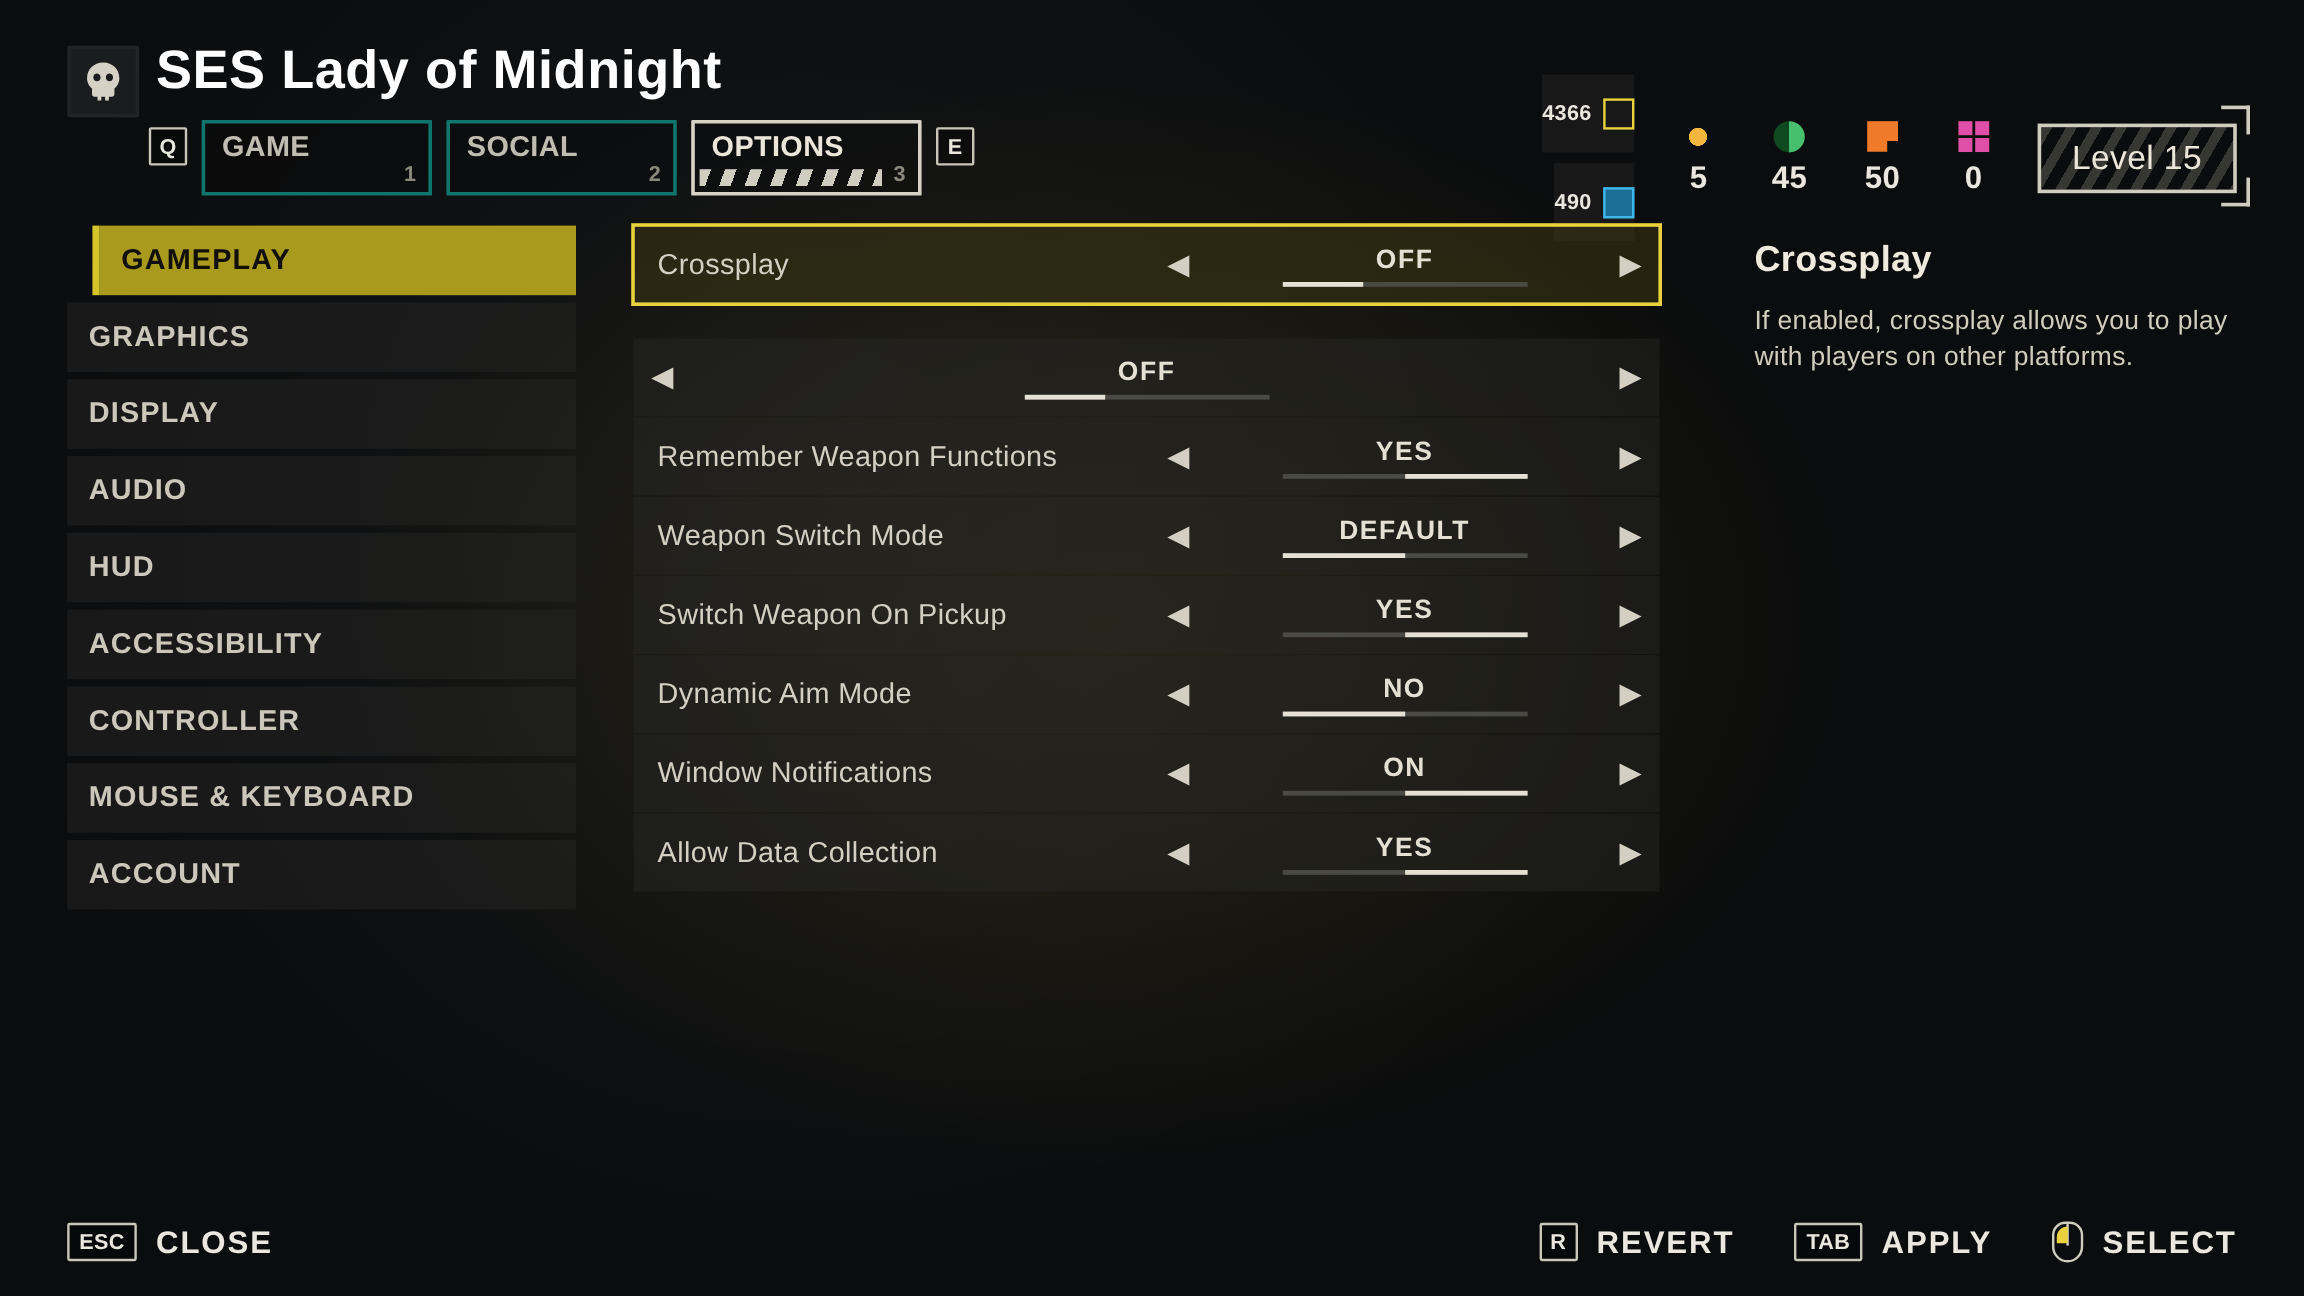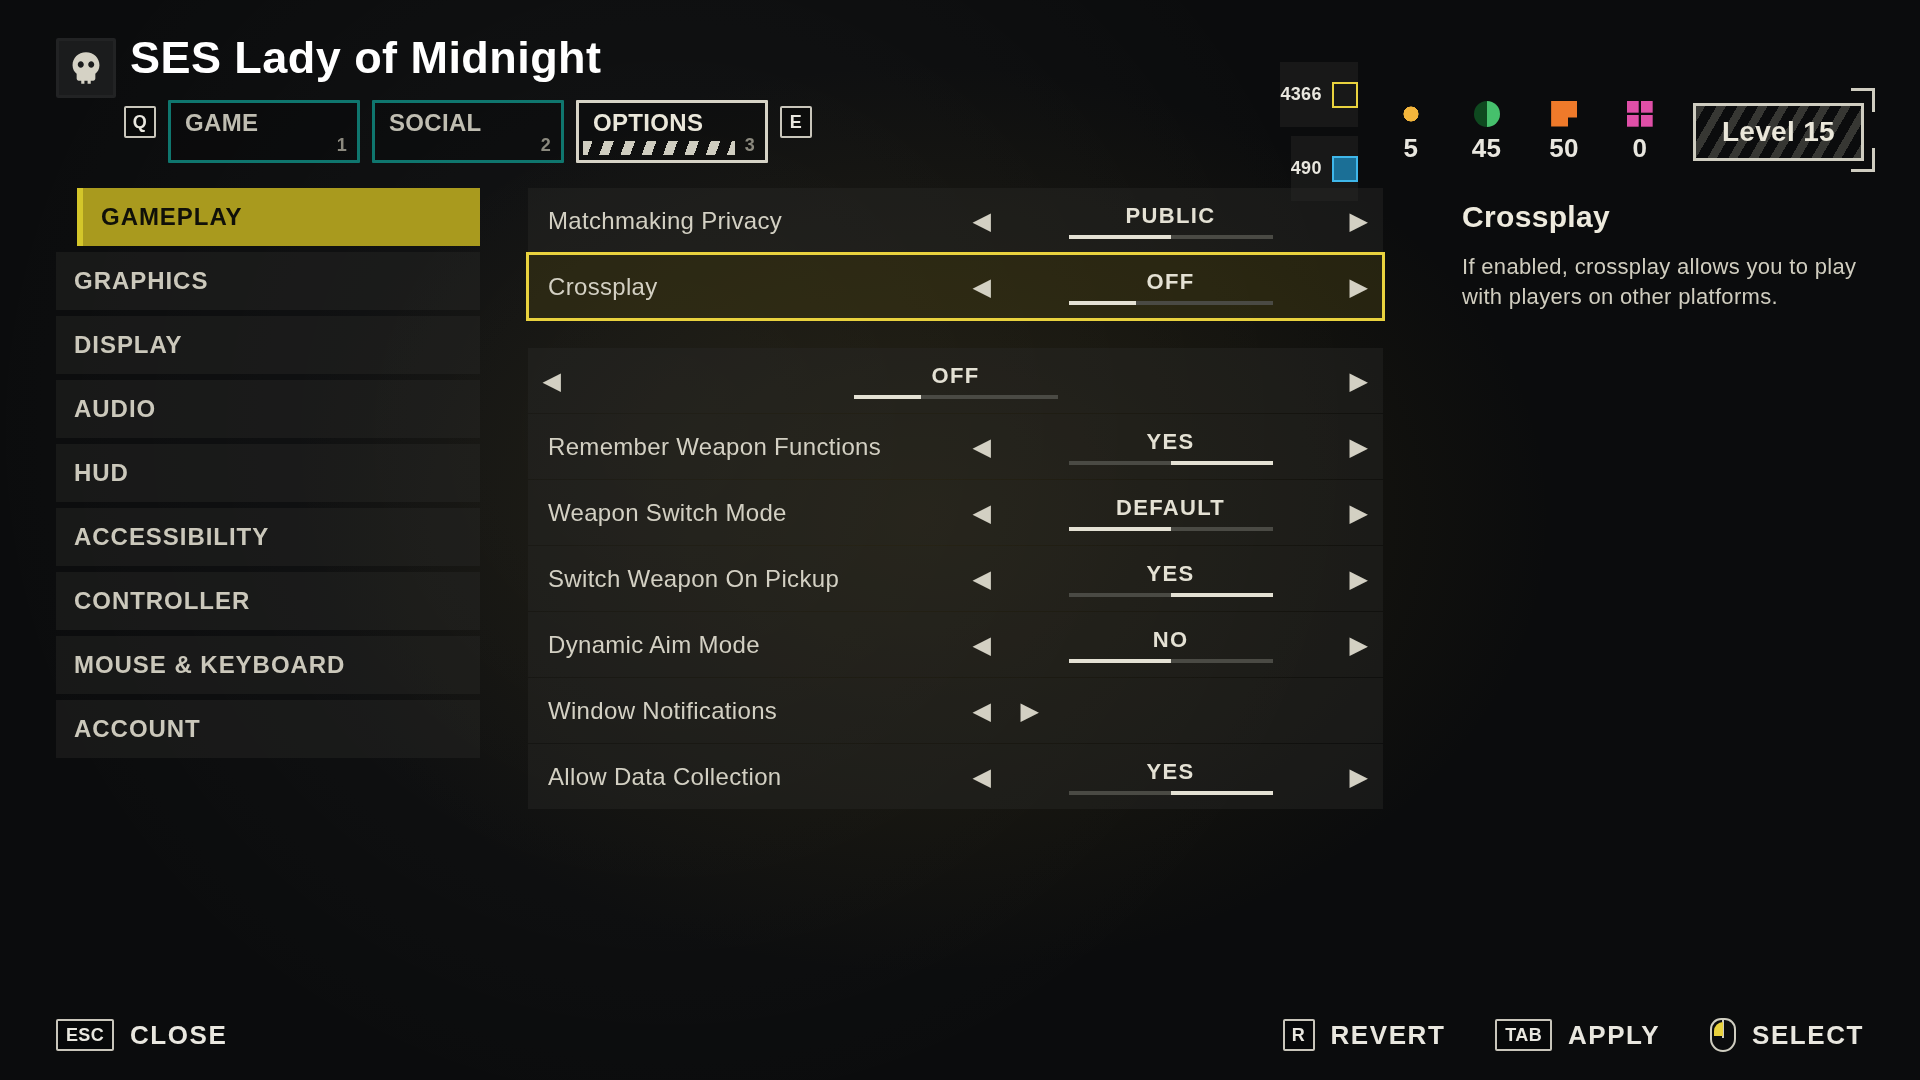--- a/index.html
+++ b/index.html
@@ -63,21 +63,21 @@
   .res .val{ font-size:26px; font-weight:700; color:#e9e7df;}
   .i-orange{background:radial-gradient(circle at 50% 50%,#f4b63c 0 40%,transparent 42%);}
   .i-green{background:conic-gradient(#46c06c 0 50%,#0e491f 0 100%);border-radius:50%;}
   .i-orangeblk{background:#ef7a2a; clip-path:polygon(0 0,100% 0,100% 65%,65% 65%,65% 100%,0 100%);}
   .i-pink{background:
       linear-gradient(#df4fa7,#df4fa7) left top/45% 45% no-repeat,
       linear-gradient(#df4fa7,#df4fa7) right top/45% 45% no-repeat,
       linear-gradient(#df4fa7,#df4fa7) left bottom/45% 45% no-repeat,
       linear-gradient(#df4fa7,#df4fa7) right bottom/45% 45% no-repeat;}
   .level-badge{
-    border:3px solid #cfcdc0; padding:10px 26px; font-size:28px; font-weight:700;
+    border:3px solid #cfcdc0; padding:10px 26px; font-size:28px; font-weight:400;
     color:#eae7da; position:relative;
     background:repeating-linear-gradient(120deg,rgba(90,90,82,0.55) 0 8px, rgba(0,0,0,0) 8px 18px);
   }
   .corner-br{ position:absolute; right:-14px; bottom:-14px; width:24px;height:24px;
     border-right:3px solid #cfcdc0; border-bottom:3px solid #cfcdc0;}
   .corner-tr{ position:absolute; right:-14px; top:-18px; width:24px;height:24px;
     border-right:3px solid #cfcdc0; border-top:3px solid #cfcdc0;}
 
   
   .cats{ position:absolute; left:56px; top:188px; width:424px; display:flex; flex-direction:column; gap:6px;}
@@ -204,31 +204,20 @@
     <div class="cat">DISPLAY</div>
     <div class="cat">AUDIO</div>
     <div class="cat">HUD</div>
     <div class="cat">ACCESSIBILITY</div>
     <div class="cat">CONTROLLER</div>
     <div class="cat">MOUSE &amp; KEYBOARD</div>
     <div class="cat">ACCOUNT</div>
   </div>
 
 <div class="settings" id="settings">
-    <div class="row">
-      <span class="lbl">Matchmaking Privacy</span>
-      <span class="arrow tri-l"></span>
-      <span class="valwrap">
-        <span class="val">PUBLIC</span>
-        <span class="segbar">
-          <span class="fill" style="left:0%;width:50%"></span>
-        </span>
-      </span>
-      <span class="arrow tri-r"></span>
-    </div>
     <div class="row selected">
       <span class="lbl">Crossplay</span>
       <span class="arrow tri-l"></span>
       <span class="valwrap">
         <span class="val">OFF</span>
         <span class="segbar">
           <span class="fill" style="left:0%;width:33%"></span>
         </span>
       </span>
       <span class="arrow tri-r"></span>
@@ -284,20 +273,26 @@
         <span class="val">NO</span>
         <span class="segbar">
           <span class="fill" style="left:0%;width:50%"></span>
         </span>
       </span>
       <span class="arrow tri-r"></span>
     </div>
     <div class="row">
       <span class="lbl">Window Notifications</span>
       <span class="arrow tri-l"></span>
+      <span class="valwrap">
+        <span class="val">ON</span>
+        <span class="segbar">
+          <span class="fill" style="left:50%;width:50%"></span>
+        </span>
+      </span>
       <span class="arrow tri-r"></span>
     </div>
     <div class="row">
       <span class="lbl">Allow Data Collection</span>
       <span class="arrow tri-l"></span>
       <span class="valwrap">
         <span class="val">YES</span>
         <span class="segbar">
           <span class="fill" style="left:50%;width:50%"></span>
         </span>

